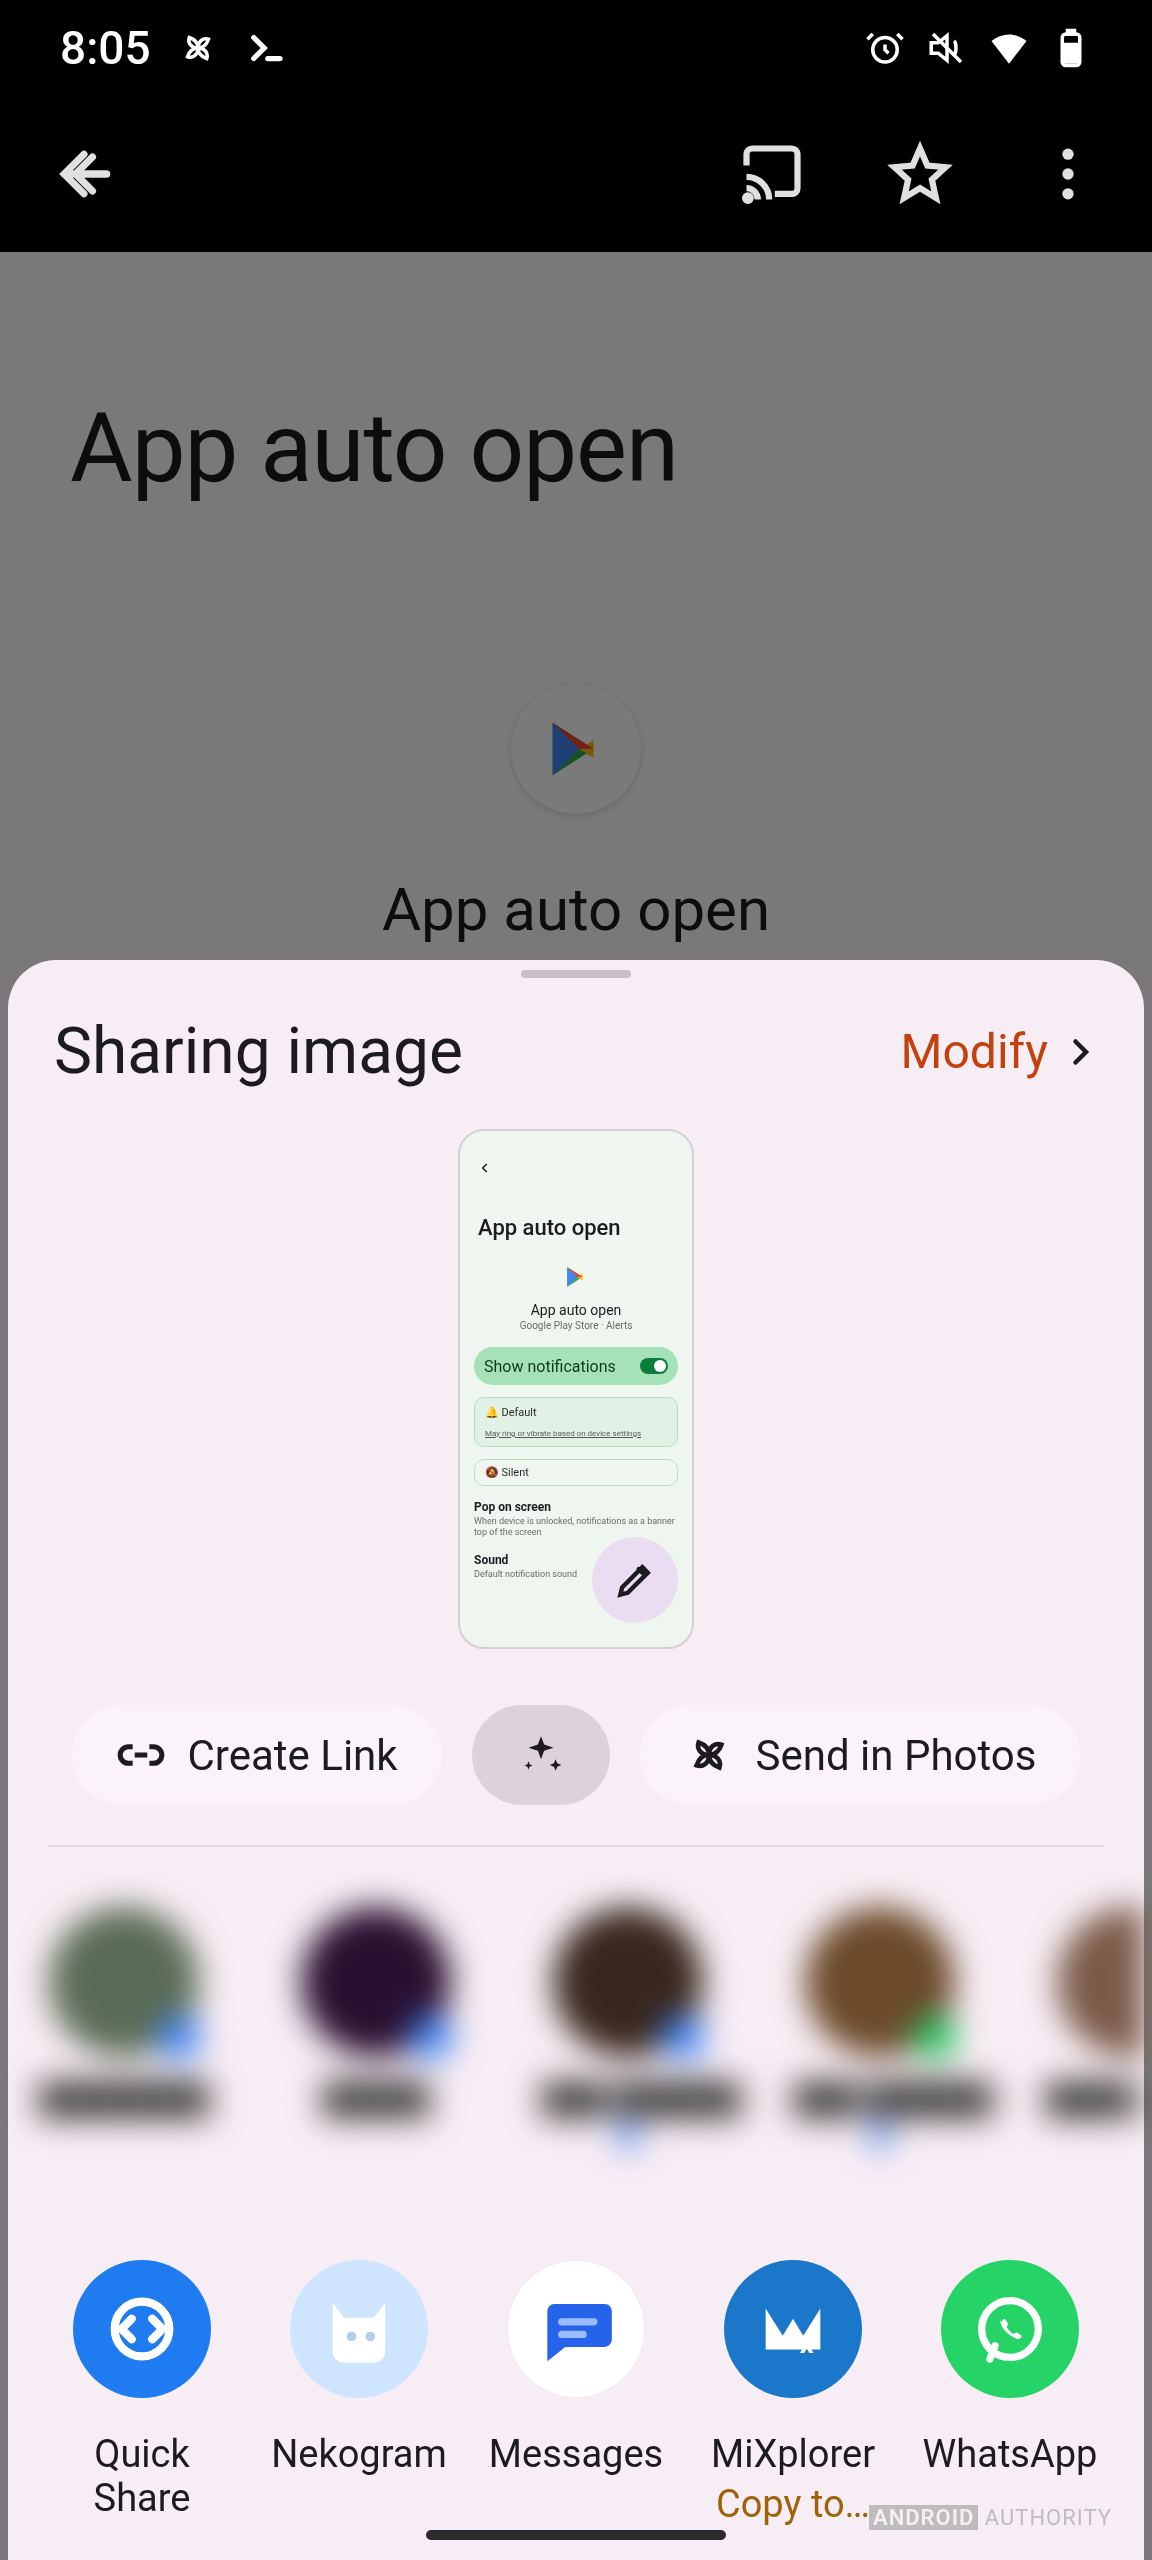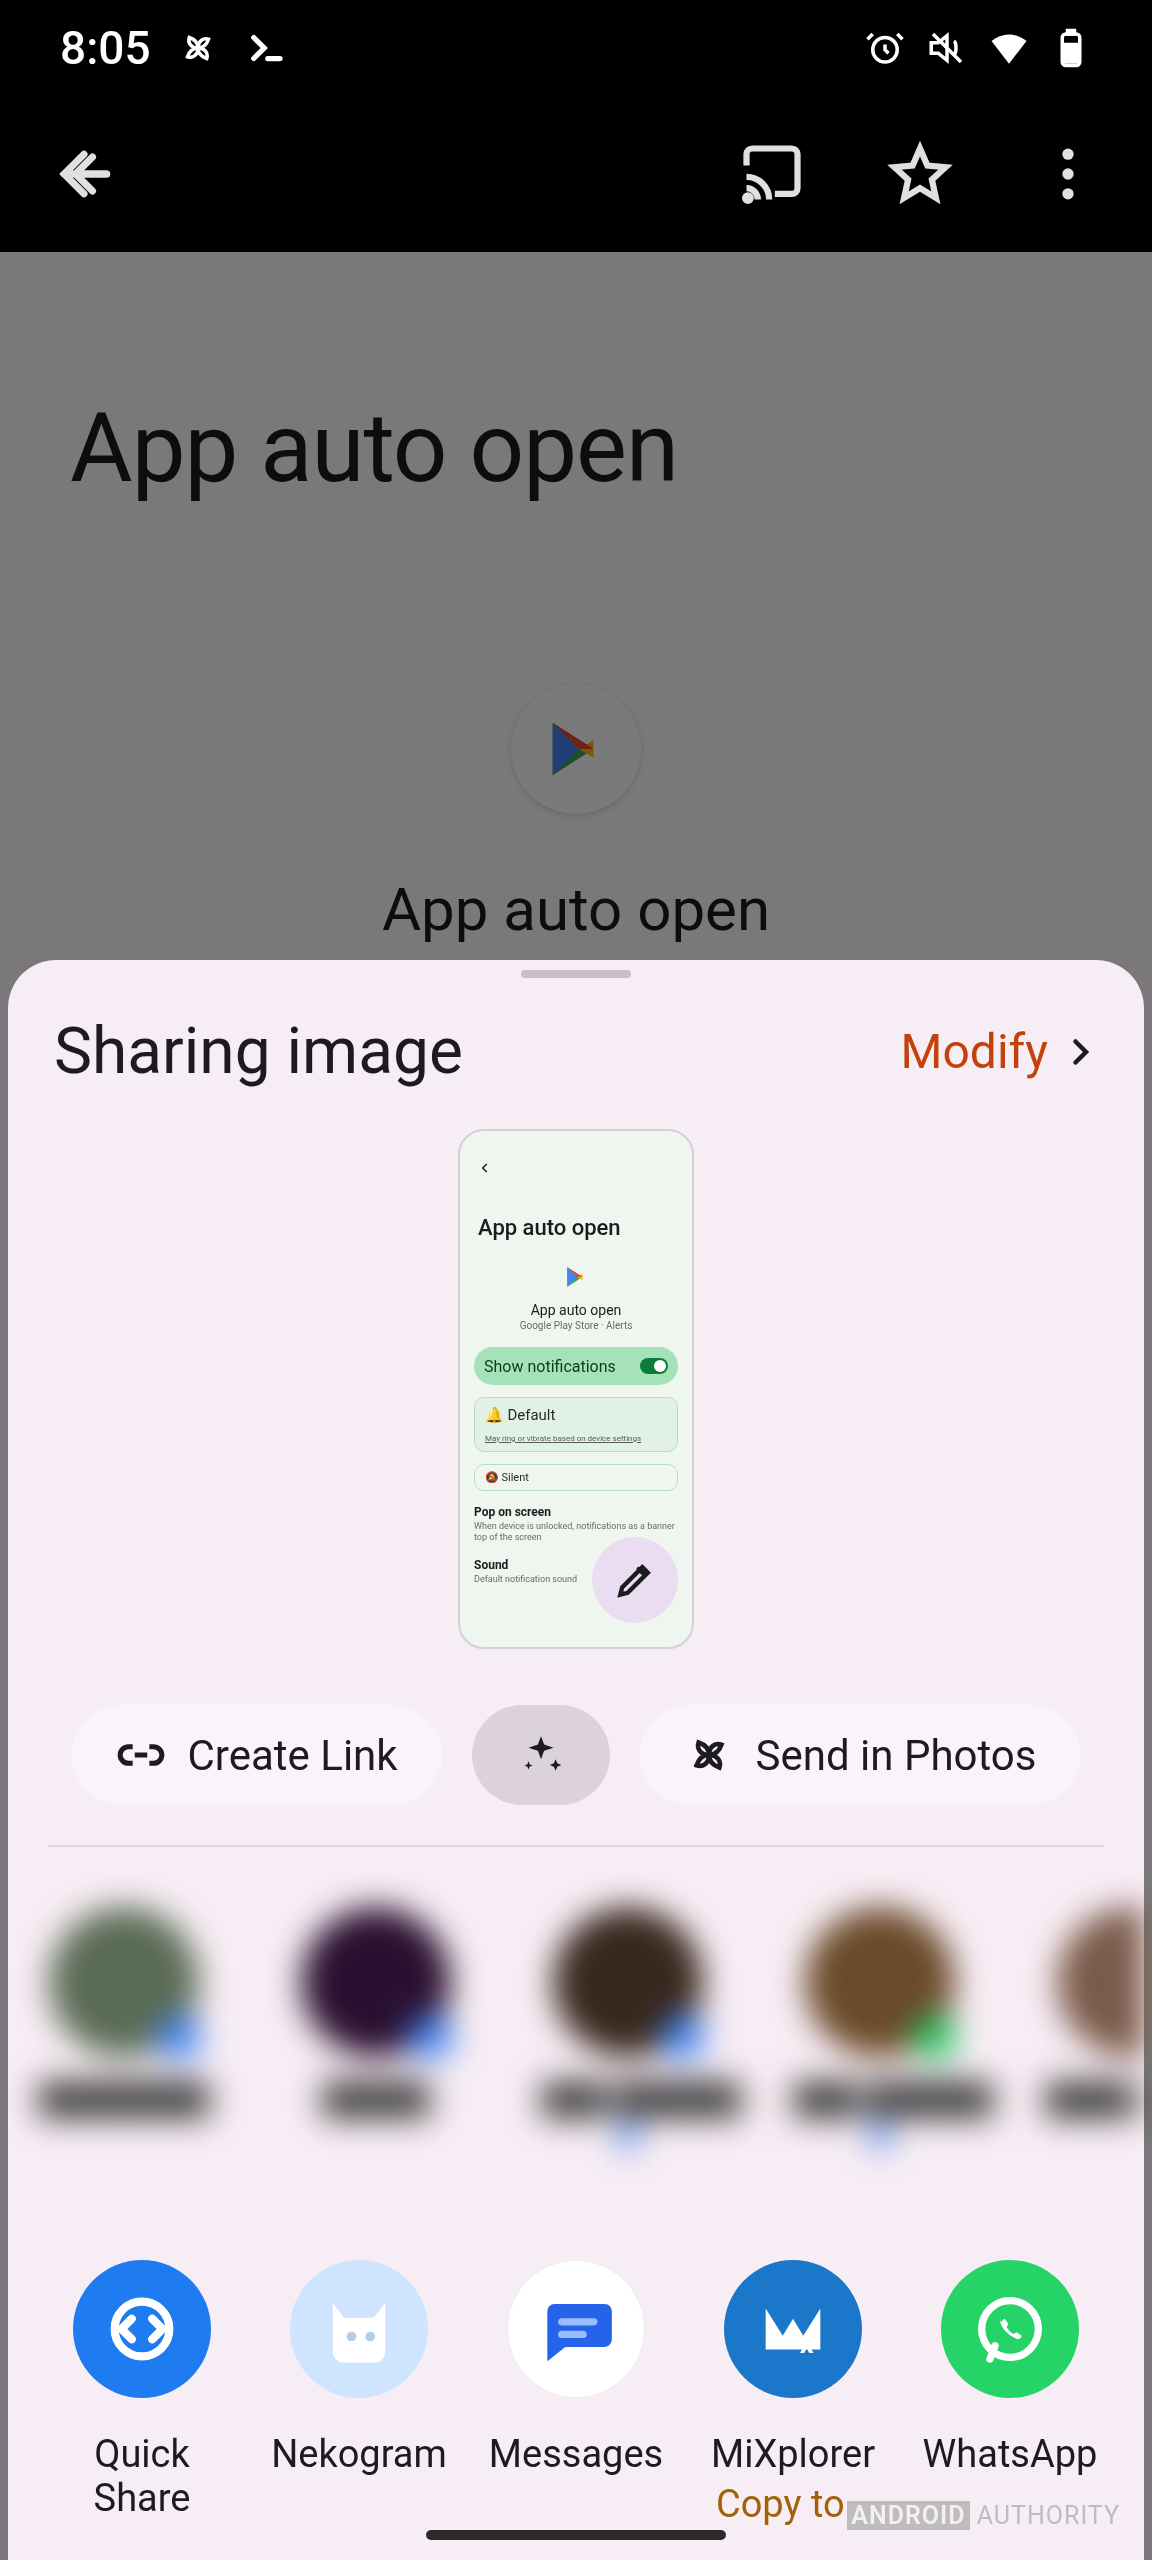--- a/index.html
+++ b/index.html
@@ -70,21 +70,21 @@
   .apps { display:flex; justify-content:space-between; padding:72px 34px 0; }
   .app { width:200px; text-align:center; }
   .app-ico { width:138px; height:138px; border-radius:50%; margin:0 auto; display:flex; align-items:center; justify-content:center; }
   .app-label { margin-top:34px; font-size:38px; color:#1c1b1f; }
   .app-sub { font-size:38px; color:#a16207; margin-top:6px; }
 
   
   .nav-pill { position:absolute; bottom:20px; left:50%; transform:translateX(-50%); width:300px; height:10px; border-radius:10px; background:#2a2a2a; }
 
   
-  .watermark { position:absolute; right:24px; bottom:30px; font-size:25px; letter-spacing:1px; color:#bdbdbd; }
+  .watermark { position:absolute; right:32px; bottom:30px; font-size:22px; letter-spacing:1px; color:#bdbdbd; }
   .watermark b{ background:#bdbdbd; color:#f7edf4; padding:0 4px; font-weight:600;}
 </style>
 </head>
 <body>
 
 <div class="screen">
 
   <div class="status-bar">
     <div class="sb-left">
       <span class="sb-time">8:05</span>
@@ -181,21 +181,21 @@
               <path d="M4 3l14 9-5 0L4 3z" fill="#ea4335"></path>
             </svg>
           <div class="mini-sub">App auto open</div>
           <div class="mini-cap">Google Play Store · Alerts</div>
         </div>
         <div class="t-toggle">
           <span>Show notifications</span>
           <span class="switch"></span>
         </div>
         <div class="t-card">
-          <div style="font-size:15px;">🔔 <span>Default</span></div>
+          <div style="font-size:11px;">🔔 <span>Default</span></div>
           <div style="font-size:8px;color:#5a5a5a;margin-top:10px;text-decoration:underline;">May ring or vibrate based on device settings</div>
         </div>
         <div class="t-card small">🔕 <span>Silent</span></div>
         <div class="t-row">
           <b>Pop on screen</b>
           <span class="hint">When device is unlocked, notifications as a banner top of the screen</span>
         </div>
         <div class="t-row">
           <b>Sound</b>
           <span class="hint">Default notification sound</span>

